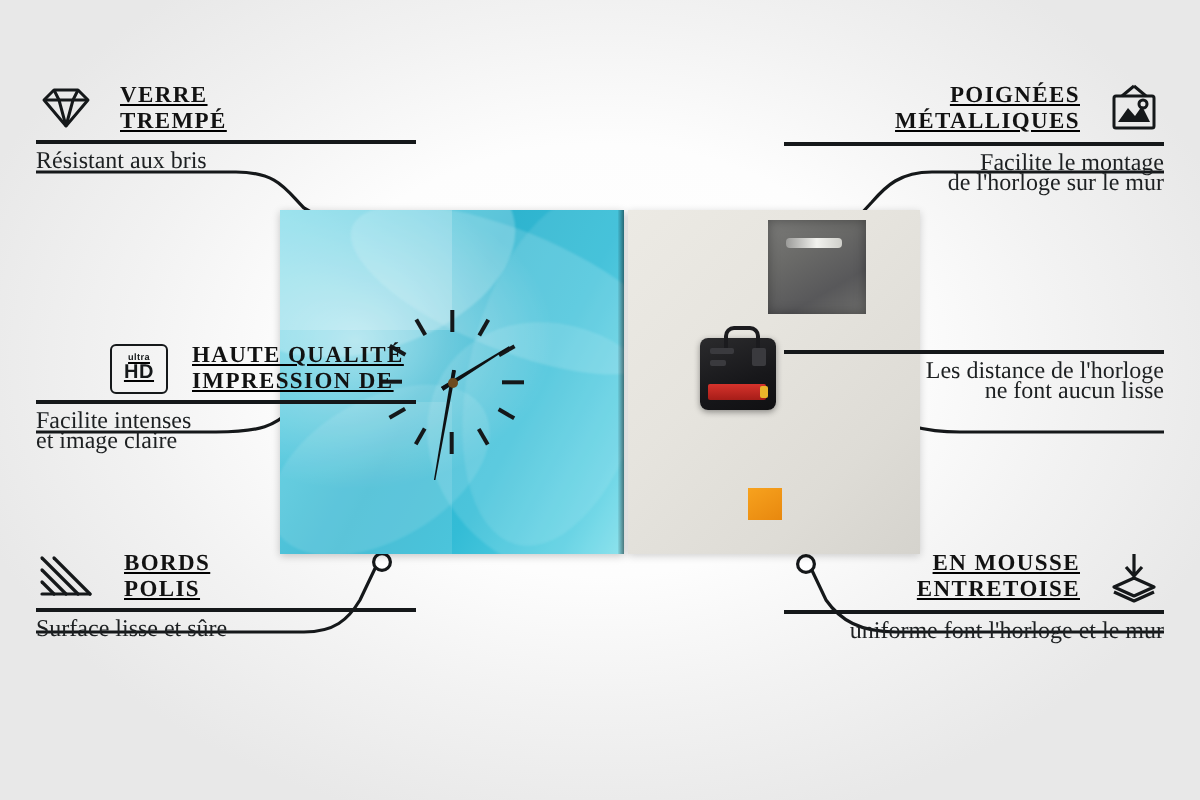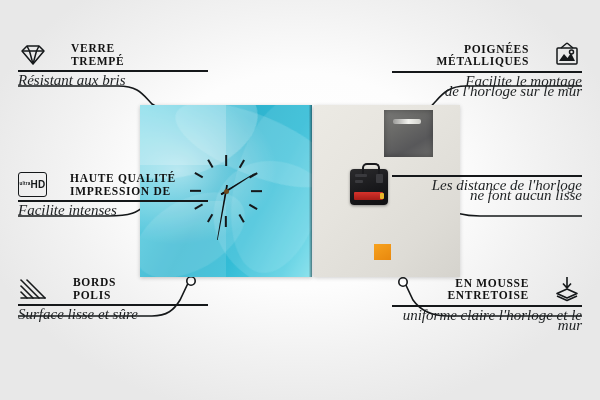--- a/index.html
+++ b/index.html
@@ -14,41 +14,42 @@
     background:
       radial-gradient(ellipse 55% 60% at 50% 45%, #ffffff 0%, #fdfdfd 45%, #f2f2f2 72%, #e8e8e8 100%);
     overflow:hidden;
   }
 
   
   #lines{position:absolute;left:0;top:0;width:600px;height:400px;pointer-events:none;}
 
   
   .feat{position:absolute;width:190px;}
-  .feat .head{display:flex;align-items:flex-end;gap:23px;}
+  .feat .head{display:flex;align-items:flex-start;gap:12px;text-decoration:underline;}
   .feat.right .head{flex-direction:row-reverse;justify-content:flex-start;}
   .feat .ttl{
     font-weight:bold;font-size:11.5px;line-height:12.6px;
     letter-spacing:.7px;color:#121212;text-transform:uppercase;
   }
   .feat.left .ttl{text-align:left;}
   .feat.right .ttl{text-align:right;}
   .feat .rule{height:1.6px;background:#15181a;margin:3px 0 3px 0;width:100%;}
   .feat .sub{
-    font-size:15px;line-height:10.6px;color:#1d2022;font-style:italic;
+    font-size:12px;line-height:10.6px;color:#1d2022;
   }
   .feat.left .sub{text-align:left;}
   .feat.right .sub{text-align:right;}
   .ico{flex:0 0 auto;display:block;}
 
   
   .hdbadge{
     width:27px;height:23px;border:1.6px solid #15181a;border-radius:3px;
-    display:flex;flex-direction:row;align-items:center;justify-content:center;
+    display:flex;flex-direction:column;align-items:center;justify-content:center;
     line-height:1;
+    margin-left:37px;
   }
   .hdbadge .u{font-size:4.6px;font-weight:bold;letter-spacing:.2px;color:#15181a;
     font-family:"Liberation Sans",sans-serif;}
   .hdbadge .h{font-size:10px;font-weight:bold;letter-spacing:.3px;color:#15181a;
     font-family:"Liberation Sans",sans-serif;margin-top:.5px;}
 
   
   #product{position:absolute;left:140px;top:105px;width:320px;height:172px;}
 
   .panel{position:absolute;top:0;height:172px;}
@@ -243,20 +244,21 @@
         <span class="h">HD</span>
       </div>
       <div class="ttl">
         <div>HAUTE QUALITÉ</div>
         <div>IMPRESSION DE</div>
       </div>
     </div>
     <div class="rule"></div>
     <div class="sub">
       <div>Facilite intenses</div>
+      <div>et image claire</div>
     </div>
   </div>
 
   <div class="feat right" style="left:392px;top:42px;">
     <div class="head">
       <svg class="ico" width="30" height="26" viewBox="0 0 30 26">
         <g fill="none" stroke="#15181a" stroke-width="1.5" stroke-linejoin="round">
           <path d="M15 1 L9 6 M15 1 L21 6"></path>
           <rect x="5" y="6" width="20" height="16" rx="1"></rect>
           <path d="M7 19 L12 12 L15.5 16 L19 11 L23 19 Z" fill="#15181a" stroke="none"></path>
@@ -315,17 +317,17 @@
           <path d="M5 20 L15 24.5 L25 20"></path>
         </g>
       </svg>
       <div class="ttl">
         <div>EN MOUSSE</div>
         <div>ENTRETOISE</div>
       </div>
     </div>
     <div class="rule"></div>
     <div class="sub">
-      <div>uniforme claire l'horloge et le mur</div>
+      <div>uniforme font l'horloge et le mur</div>
     </div>
   </div>
 
 </div>
 
 </body></html>

